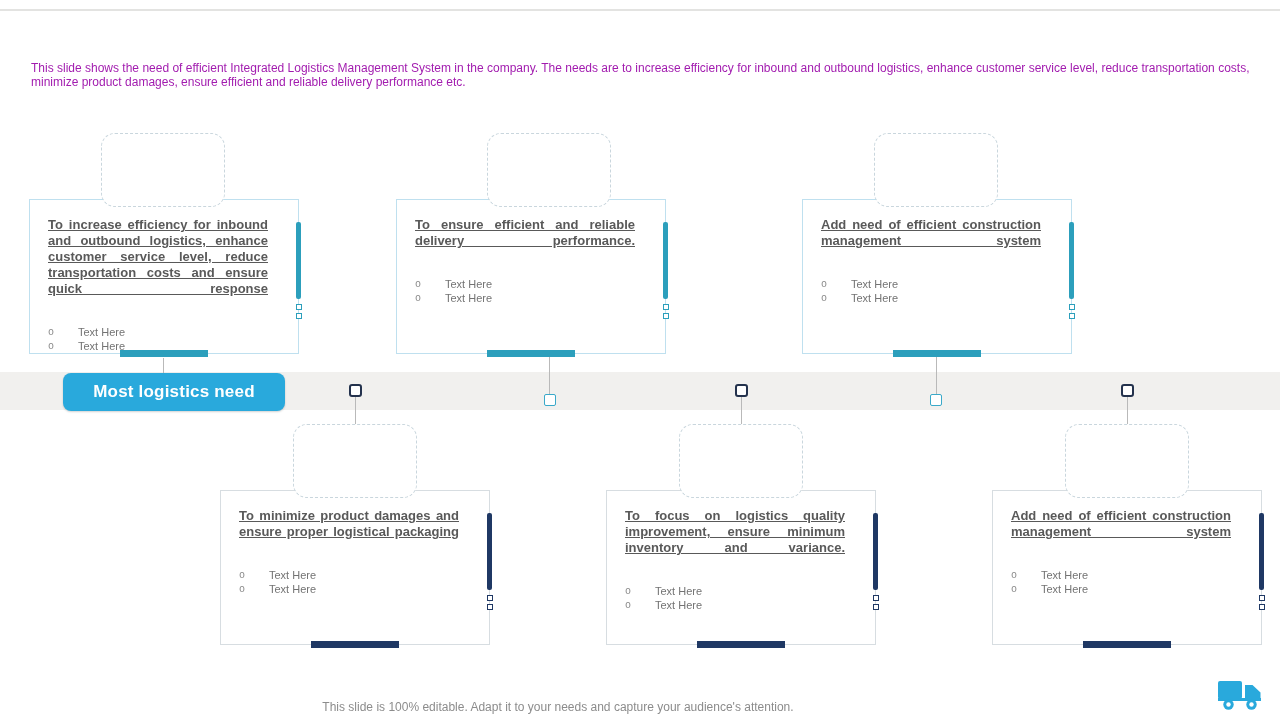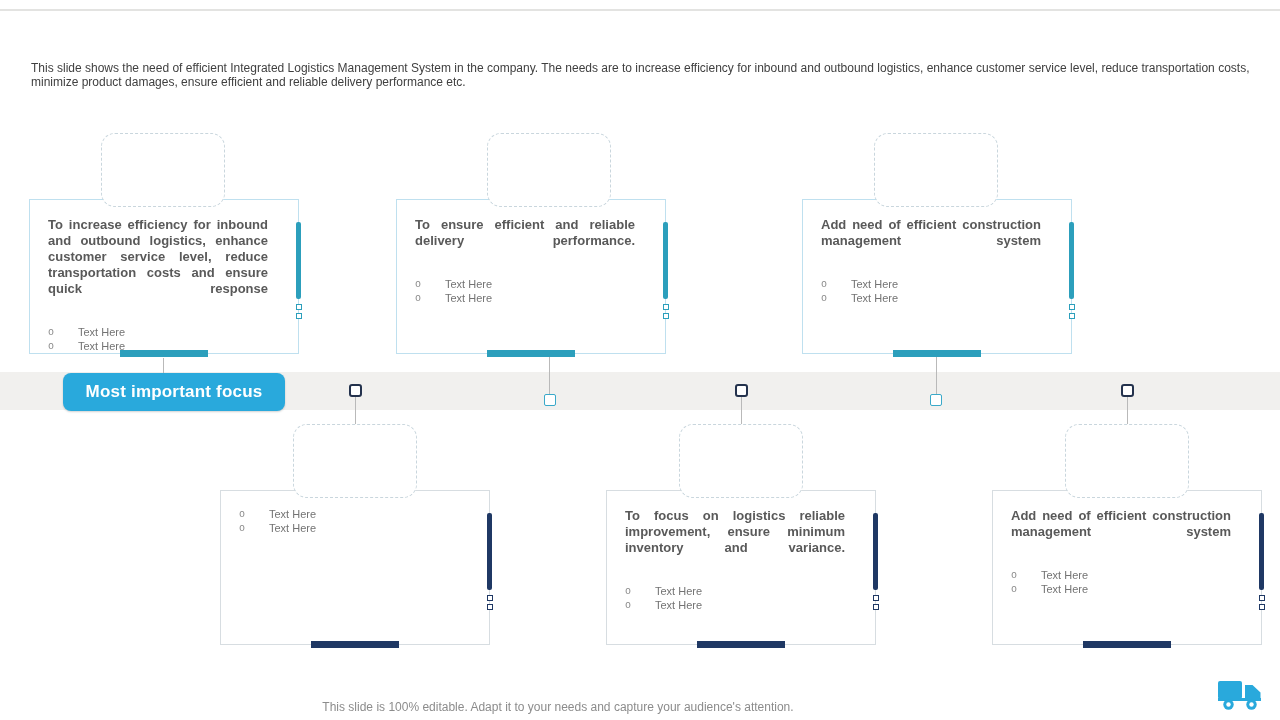--- a/index.html
+++ b/index.html
@@ -7,21 +7,21 @@
          font-family:"Liberation Sans",sans-serif;}
 
   
   .topline{position:absolute;left:0;top:9px;width:100%;height:2px;background:#e3e3e1;z-index:1;}
   .logo{position:absolute;right:0;top:0;width:46px;height:30px;z-index:2;}
 
   
   .title{position:absolute;left:31px;top:12px;width:1180px;margin:0;
          font-size:35px;font-weight:400;letter-spacing:0.8px;color:#3d3d3d;white-space:nowrap;}
   .subtitle{position:absolute;left:31px;top:61px;width:1222px;margin:0;
-            font-size:12px;line-height:14px;color:#404040;}
+            font-size:12px;line-height:14px;color:#a21caf;}
 
   
   .band{position:absolute;left:0;top:372px;width:1280px;height:38px;background:#f1f0ee;}
   .band-btn{position:absolute;left:63px;top:373px;width:222px;height:38px;background:#29a9dc;
             border-radius:8px;color:#fff;font-size:17px;font-weight:700;
             display:flex;align-items:center;justify-content:center;letter-spacing:0.2px;
             box-shadow:0 1px 2px rgba(0,0,0,.18);z-index:4;}
 
   
   .hdr{position:absolute;width:114px;height:64px;border-radius:10px;color:#fff;
@@ -36,21 +36,21 @@
 
   
   .box{position:absolute;width:270px;height:155px;background:#fff;z-index:2;box-sizing:border-box;
        padding:17px 30px 0 18px;}
   .box.top{border:1px solid #bfe0ef;}
   .box.bot{border:1px solid #d7dde1;}
   .b1{left:29px;top:199px;} .b3{left:396px;top:199px;} .b5{left:802px;top:199px;}
   .b2{left:220px;top:490px;} .b4{left:606px;top:490px;} .b6{left:992px;top:490px;}
 
   .box .heading{margin:0 0 13px 0;font-size:13px;line-height:16px;font-weight:700;color:#595959;
-                text-align:justify;}
+                text-align:justify;text-decoration:underline;}
   .box .heading::after{content:"";display:inline-block;width:100%;}
   .bullets{list-style:none;margin:0;padding:0;}
   .bullets li{display:flex;font-size:11px;line-height:13px;color:#737373;margin-bottom:1px;}
   .bullets .marker{width:10px;margin-right:20px;color:#8a8a8a;font-family:"Liberation Mono",monospace;
                    font-size:10px;}
 
   
   .vbar{position:absolute;right:-3px;top:22px;width:5px;height:77px;border-radius:2px;}
   .vbar.teal{background:#2c9fbc;} .vbar.navy{background:#1f3864;}
   .handle{position:absolute;right:-4px;width:6px;height:6px;background:#fff;border:1px solid;box-sizing:border-box;}
@@ -86,21 +86,21 @@
 <div class="slide">
   <div class="topline"></div>
   <div class="logo">
     
     
   </div>
 
   <p class="subtitle">This slide shows the need of efficient Integrated Logistics Management System in the company. The needs are to increase efficiency for inbound and outbound logistics, enhance customer service level, reduce transportation costs, minimize product damages, ensure efficient and reliable delivery performance etc.</p>
 
   <div class="band"></div>
-  <div class="band-btn">Most important focus</div>
+  <div class="band-btn">Most logistics need</div>
 
   <div class="conn c1"></div>
   <div class="conn c3"></div>
   <div class="conn c5"></div>
   <div class="conn c2"></div>
   <div class="conn c4"></div>
   <div class="conn c6"></div>
 
   <div class="chk dark k2"></div>
   <div class="chk teal k3"></div>
@@ -156,38 +156,39 @@
           <span>Text Here</span>
         </li>
     </ul>
     <div class="vbar teal"></div>
     <div class="handle teal p1"></div>
     <div class="handle teal p2"></div>
     <div class="hbar teal"></div>
   </div>
 
   <div class="box bot b2">
+    <p class="heading">To minimize product damages and ensure proper logistical packaging</p>
     <ul class="bullets">
       <li>
           <span class="marker">o</span>
           <span>Text Here</span>
         </li>
       <li>
           <span class="marker">o</span>
           <span>Text Here</span>
         </li>
     </ul>
     <div class="vbar navy"></div>
     <div class="handle navy p1"></div>
     <div class="handle navy p2"></div>
     <div class="hbar navy"></div>
   </div>
 
   <div class="box bot b4">
-    <p class="heading">To focus on logistics reliable improvement, ensure minimum inventory and variance.</p>
+    <p class="heading">To focus on logistics quality improvement, ensure minimum inventory and variance.</p>
     <ul class="bullets">
       <li>
           <span class="marker">o</span>
           <span>Text Here</span>
         </li>
       <li>
           <span class="marker">o</span>
           <span>Text Here</span>
         </li>
     </ul>

